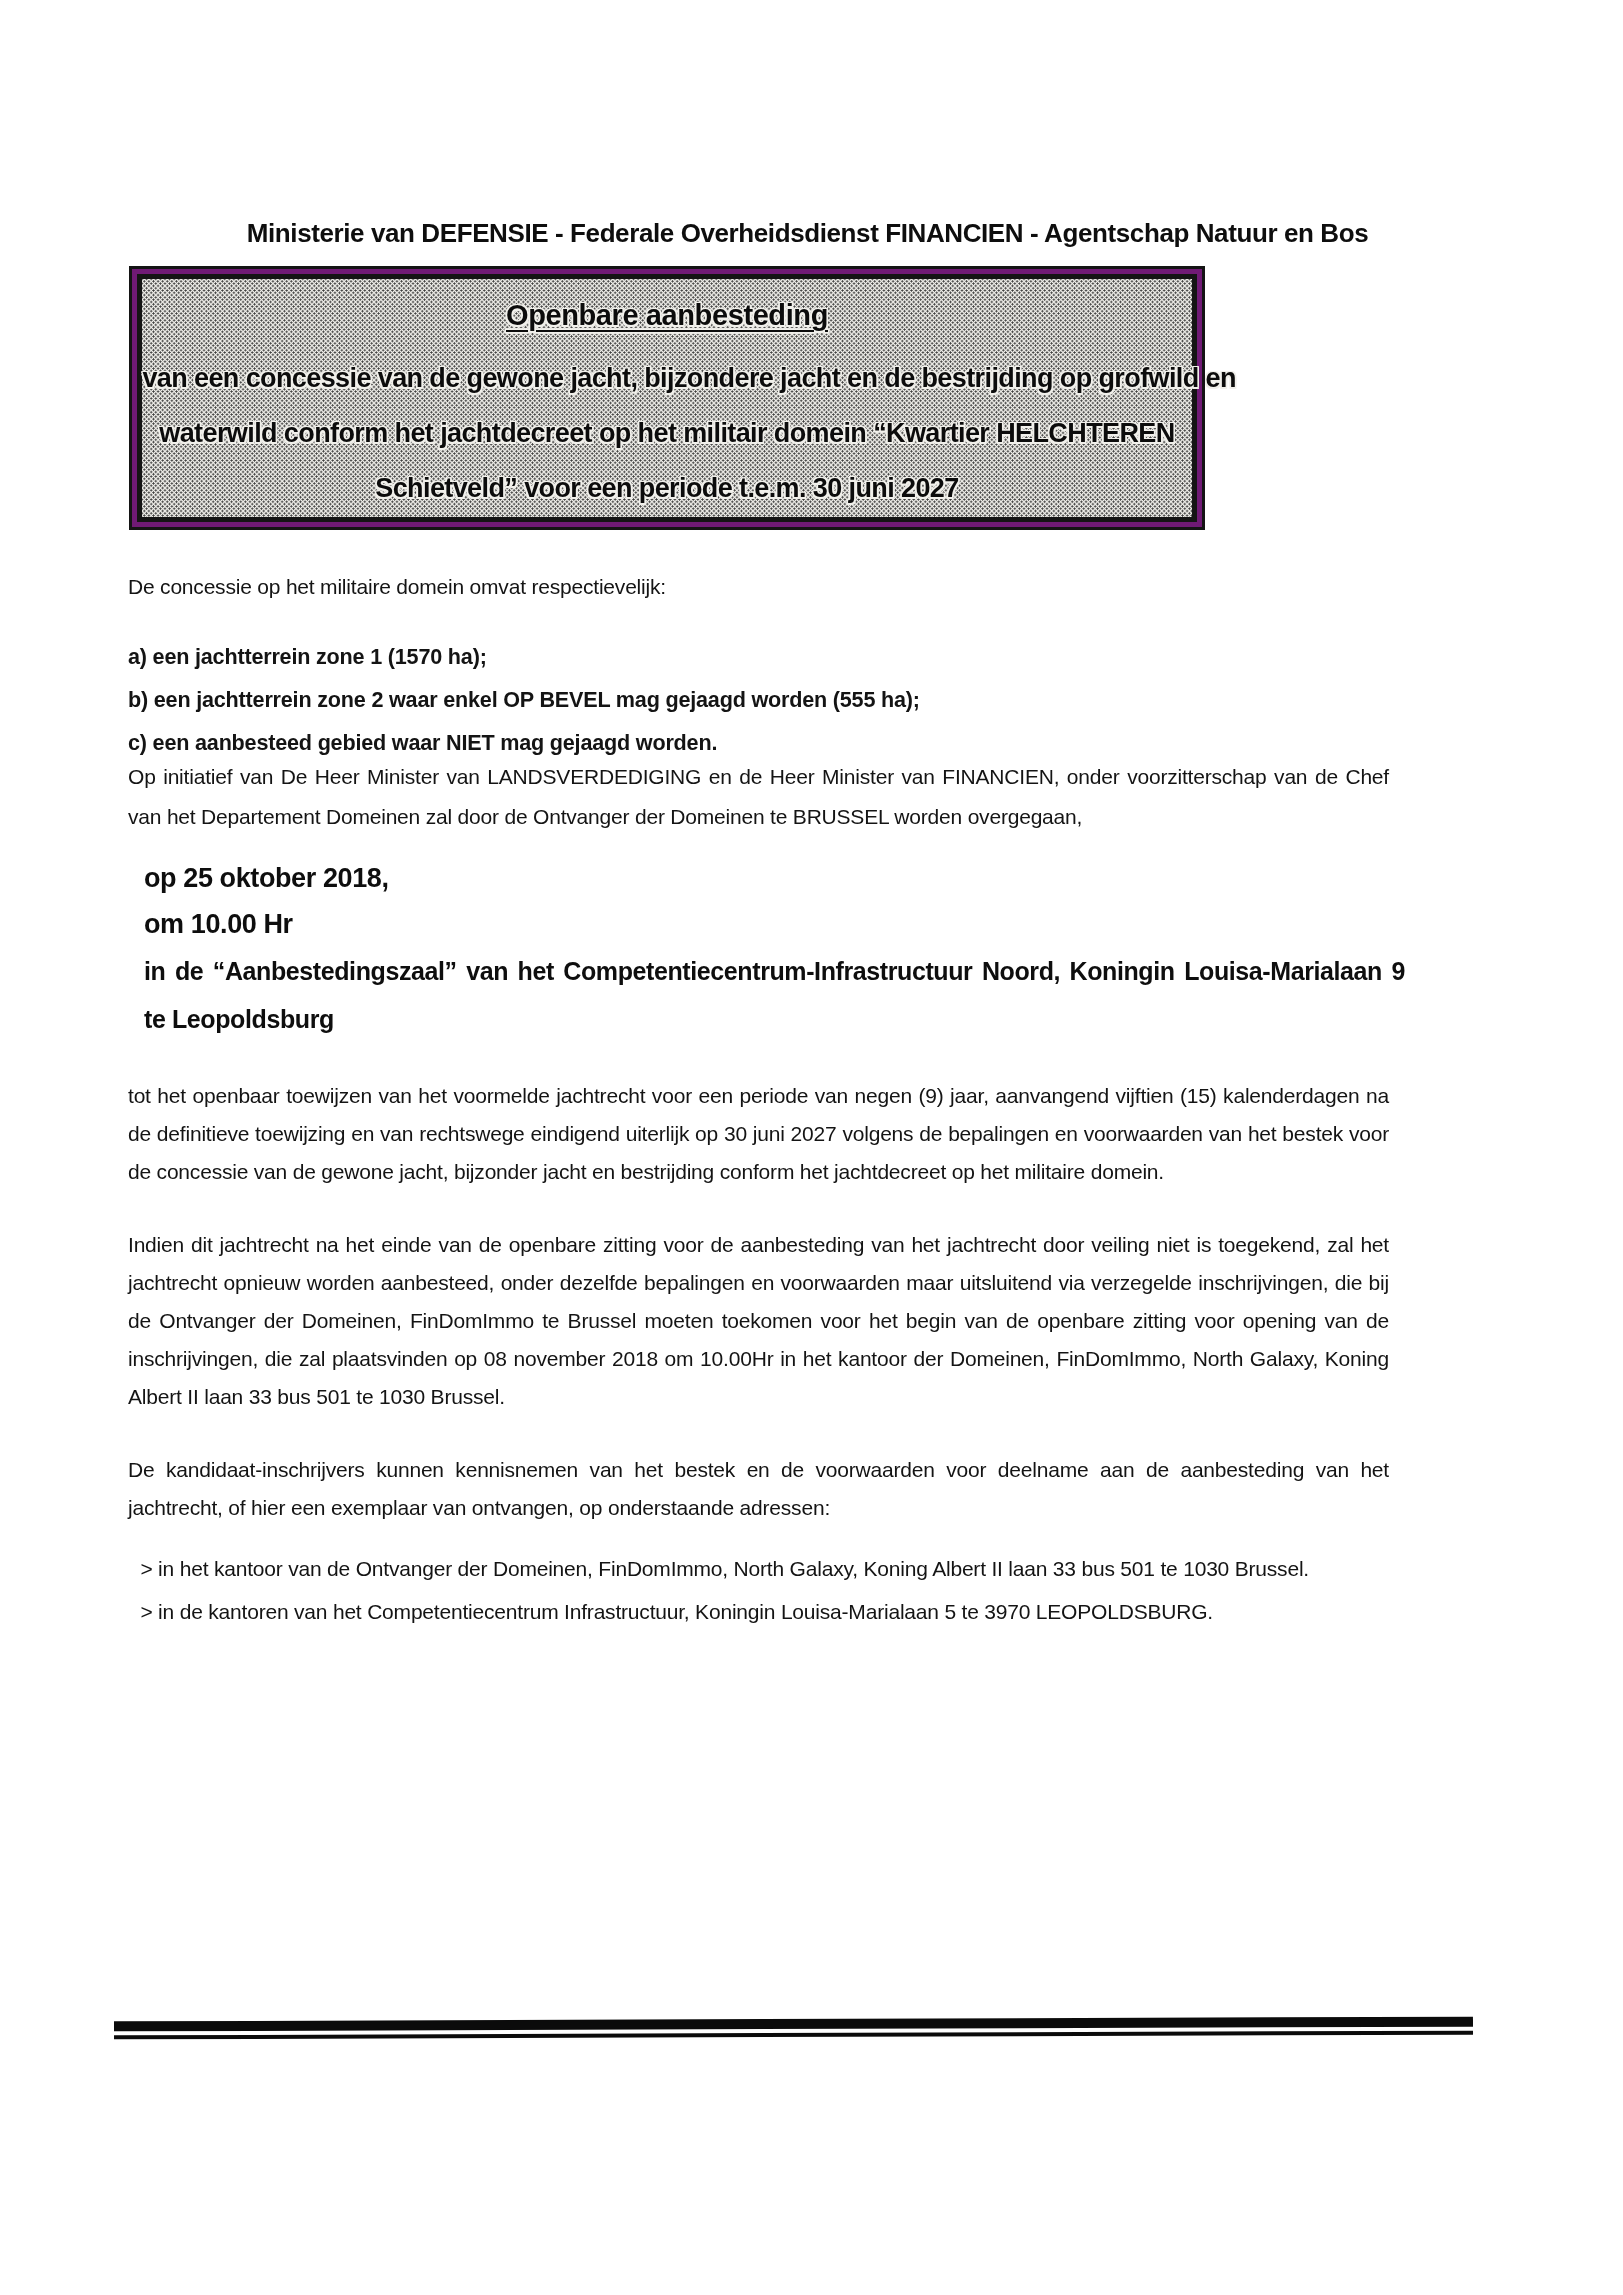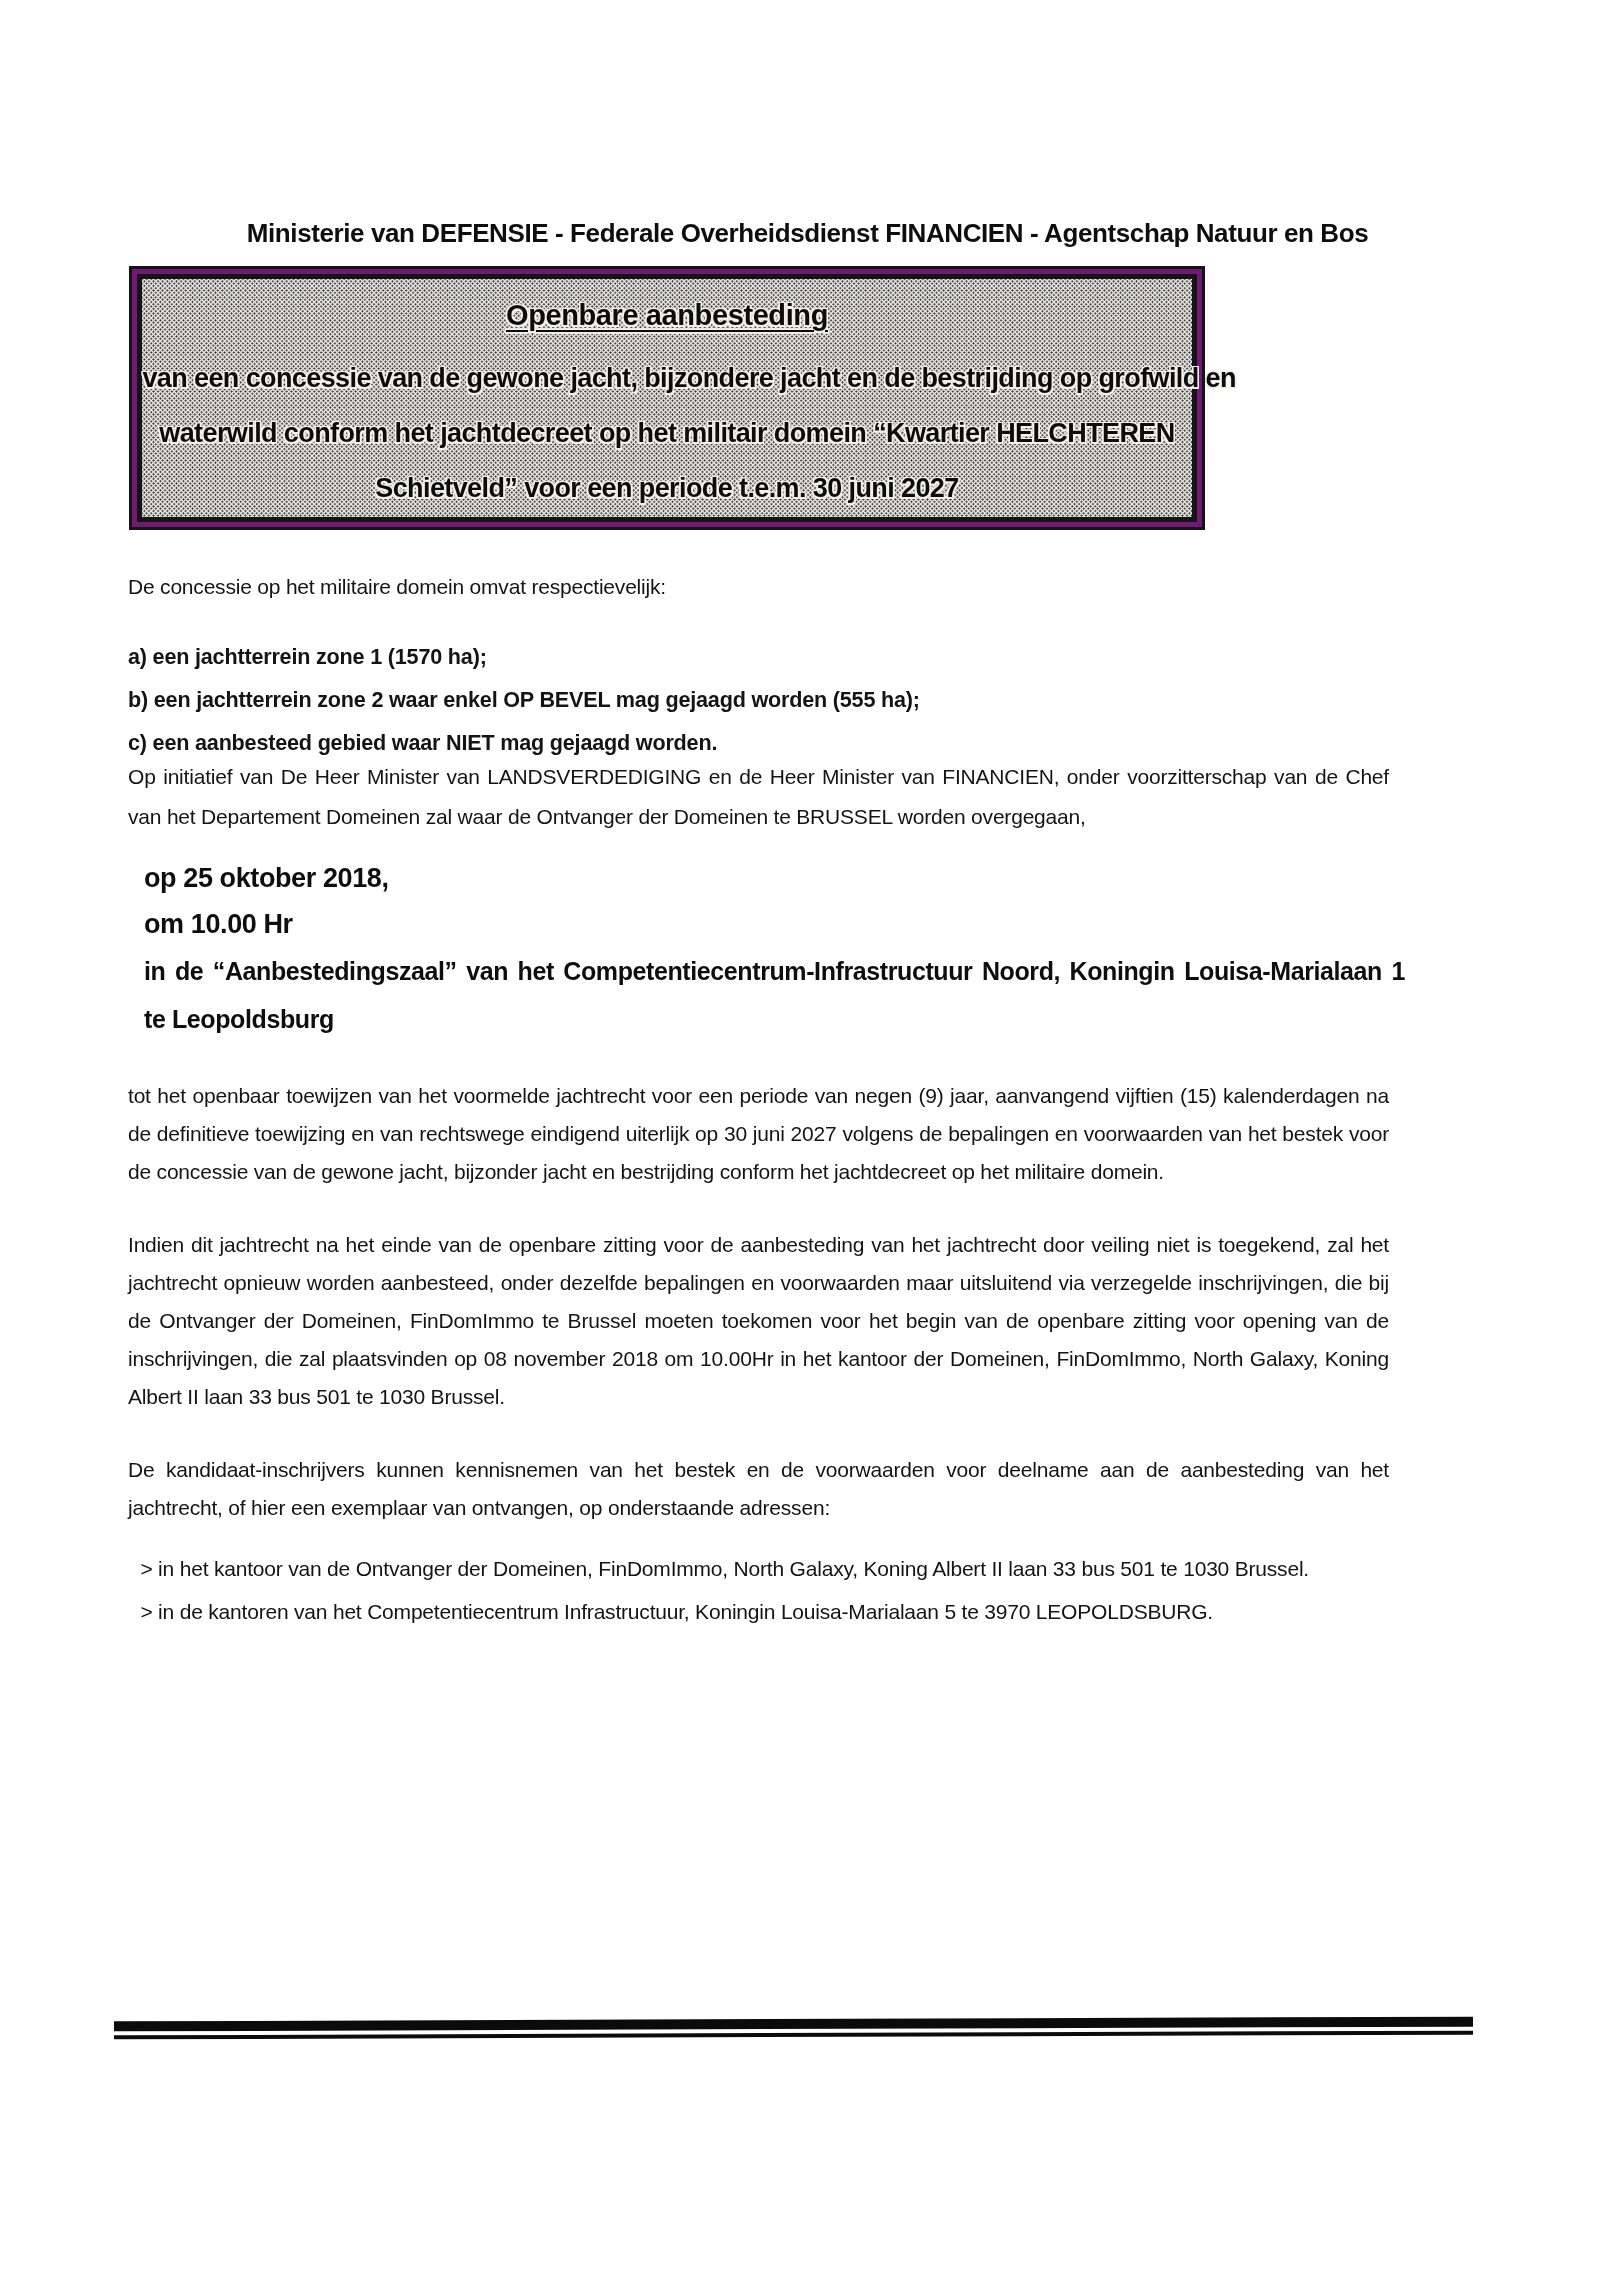--- a/index.html
+++ b/index.html
@@ -90,26 +90,26 @@
   </div>
 
   <div class="intro">De concessie op het militaire domein omvat respectievelijk:</div>
 
   <div class="zones">
     <div class="zone-line">a) een jachtterrein zone 1 (1570 ha);</div>
     <div class="zone-line">b) een jachtterrein zone 2 waar enkel OP BEVEL mag gejaagd worden (555 ha);</div>
     <div class="zone-line">c) een aanbesteed gebied waar NIET mag gejaagd worden.</div>
   </div>
 
-  <div class="initiative">Op initiatief van De Heer Minister van LANDSVERDEDIGING en de Heer Minister van FINANCIEN, onder voorzitterschap van de Chef van het Departement Domeinen zal waar de Ontvanger der Domeinen te BRUSSEL worden overgegaan,</div>
+  <div class="initiative">Op initiatief van De Heer Minister van LANDSVERDEDIGING en de Heer Minister van FINANCIEN, onder voorzitterschap van de Chef van het Departement Domeinen zal door de Ontvanger der Domeinen te BRUSSEL worden overgegaan,</div>
 
   <div class="session">
     <div class="session-date">op 25 oktober 2018,</div>
     <div class="session-time">om 10.00 Hr</div>
-    <div class="session-location">in de “Aanbestedingszaal” van het Competentiecentrum-Infrastructuur Noord, Koningin Louisa-Marialaan 1 te Leopoldsburg</div>
+    <div class="session-location">in de “Aanbestedingszaal” van het Competentiecentrum-Infrastructuur Noord, Koningin Louisa-Marialaan 9 te Leopoldsburg</div>
   </div>
 
   <div class="lower">
     <div class="bp">tot het openbaar toewijzen van het voormelde jachtrecht voor een periode van negen (9) jaar, aanvangend vijftien (15) kalenderdagen na de definitieve toewijzing en van rechtswege eindigend uiterlijk op 30 juni 2027 volgens de bepalingen en voorwaarden van het bestek voor de concessie van de gewone jacht, bijzonder jacht en bestrijding conform het jachtdecreet op het militaire domein.</div>
     <div class="bp">Indien dit jachtrecht na het einde van de openbare zitting voor de aanbesteding van het jachtrecht door veiling niet is toegekend, zal het jachtrecht opnieuw worden aanbesteed, onder dezelfde bepalingen en voorwaarden maar uitsluitend via verzegelde inschrijvingen, die bij de Ontvanger der Domeinen, FinDomImmo te Brussel moeten toekomen voor het begin van de openbare zitting voor opening van de inschrijvingen, die zal plaatsvinden op 08 november 2018 om 10.00Hr in het kantoor der Domeinen, FinDomImmo, North Galaxy, Koning Albert II laan 33 bus 501 te 1030 Brussel.</div>
     <div class="bp">De kandidaat-inschrijvers kunnen kennisnemen van het bestek en de voorwaarden voor deelname aan de aanbesteding van het jachtrecht, of hier een exemplaar van ontvangen, op onderstaande adressen:</div>
 
     <div class="addresses">
       <div class="addr">&gt; in het kantoor van de Ontvanger der Domeinen, FinDomImmo, North Galaxy, Koning Albert II laan 33 bus 501 te 1030 Brussel.</div>
       <div class="addr">&gt; in de kantoren van het Competentiecentrum Infrastructuur, Koningin Louisa-Marialaan 5 te 3970 LEOPOLDSBURG.</div>

